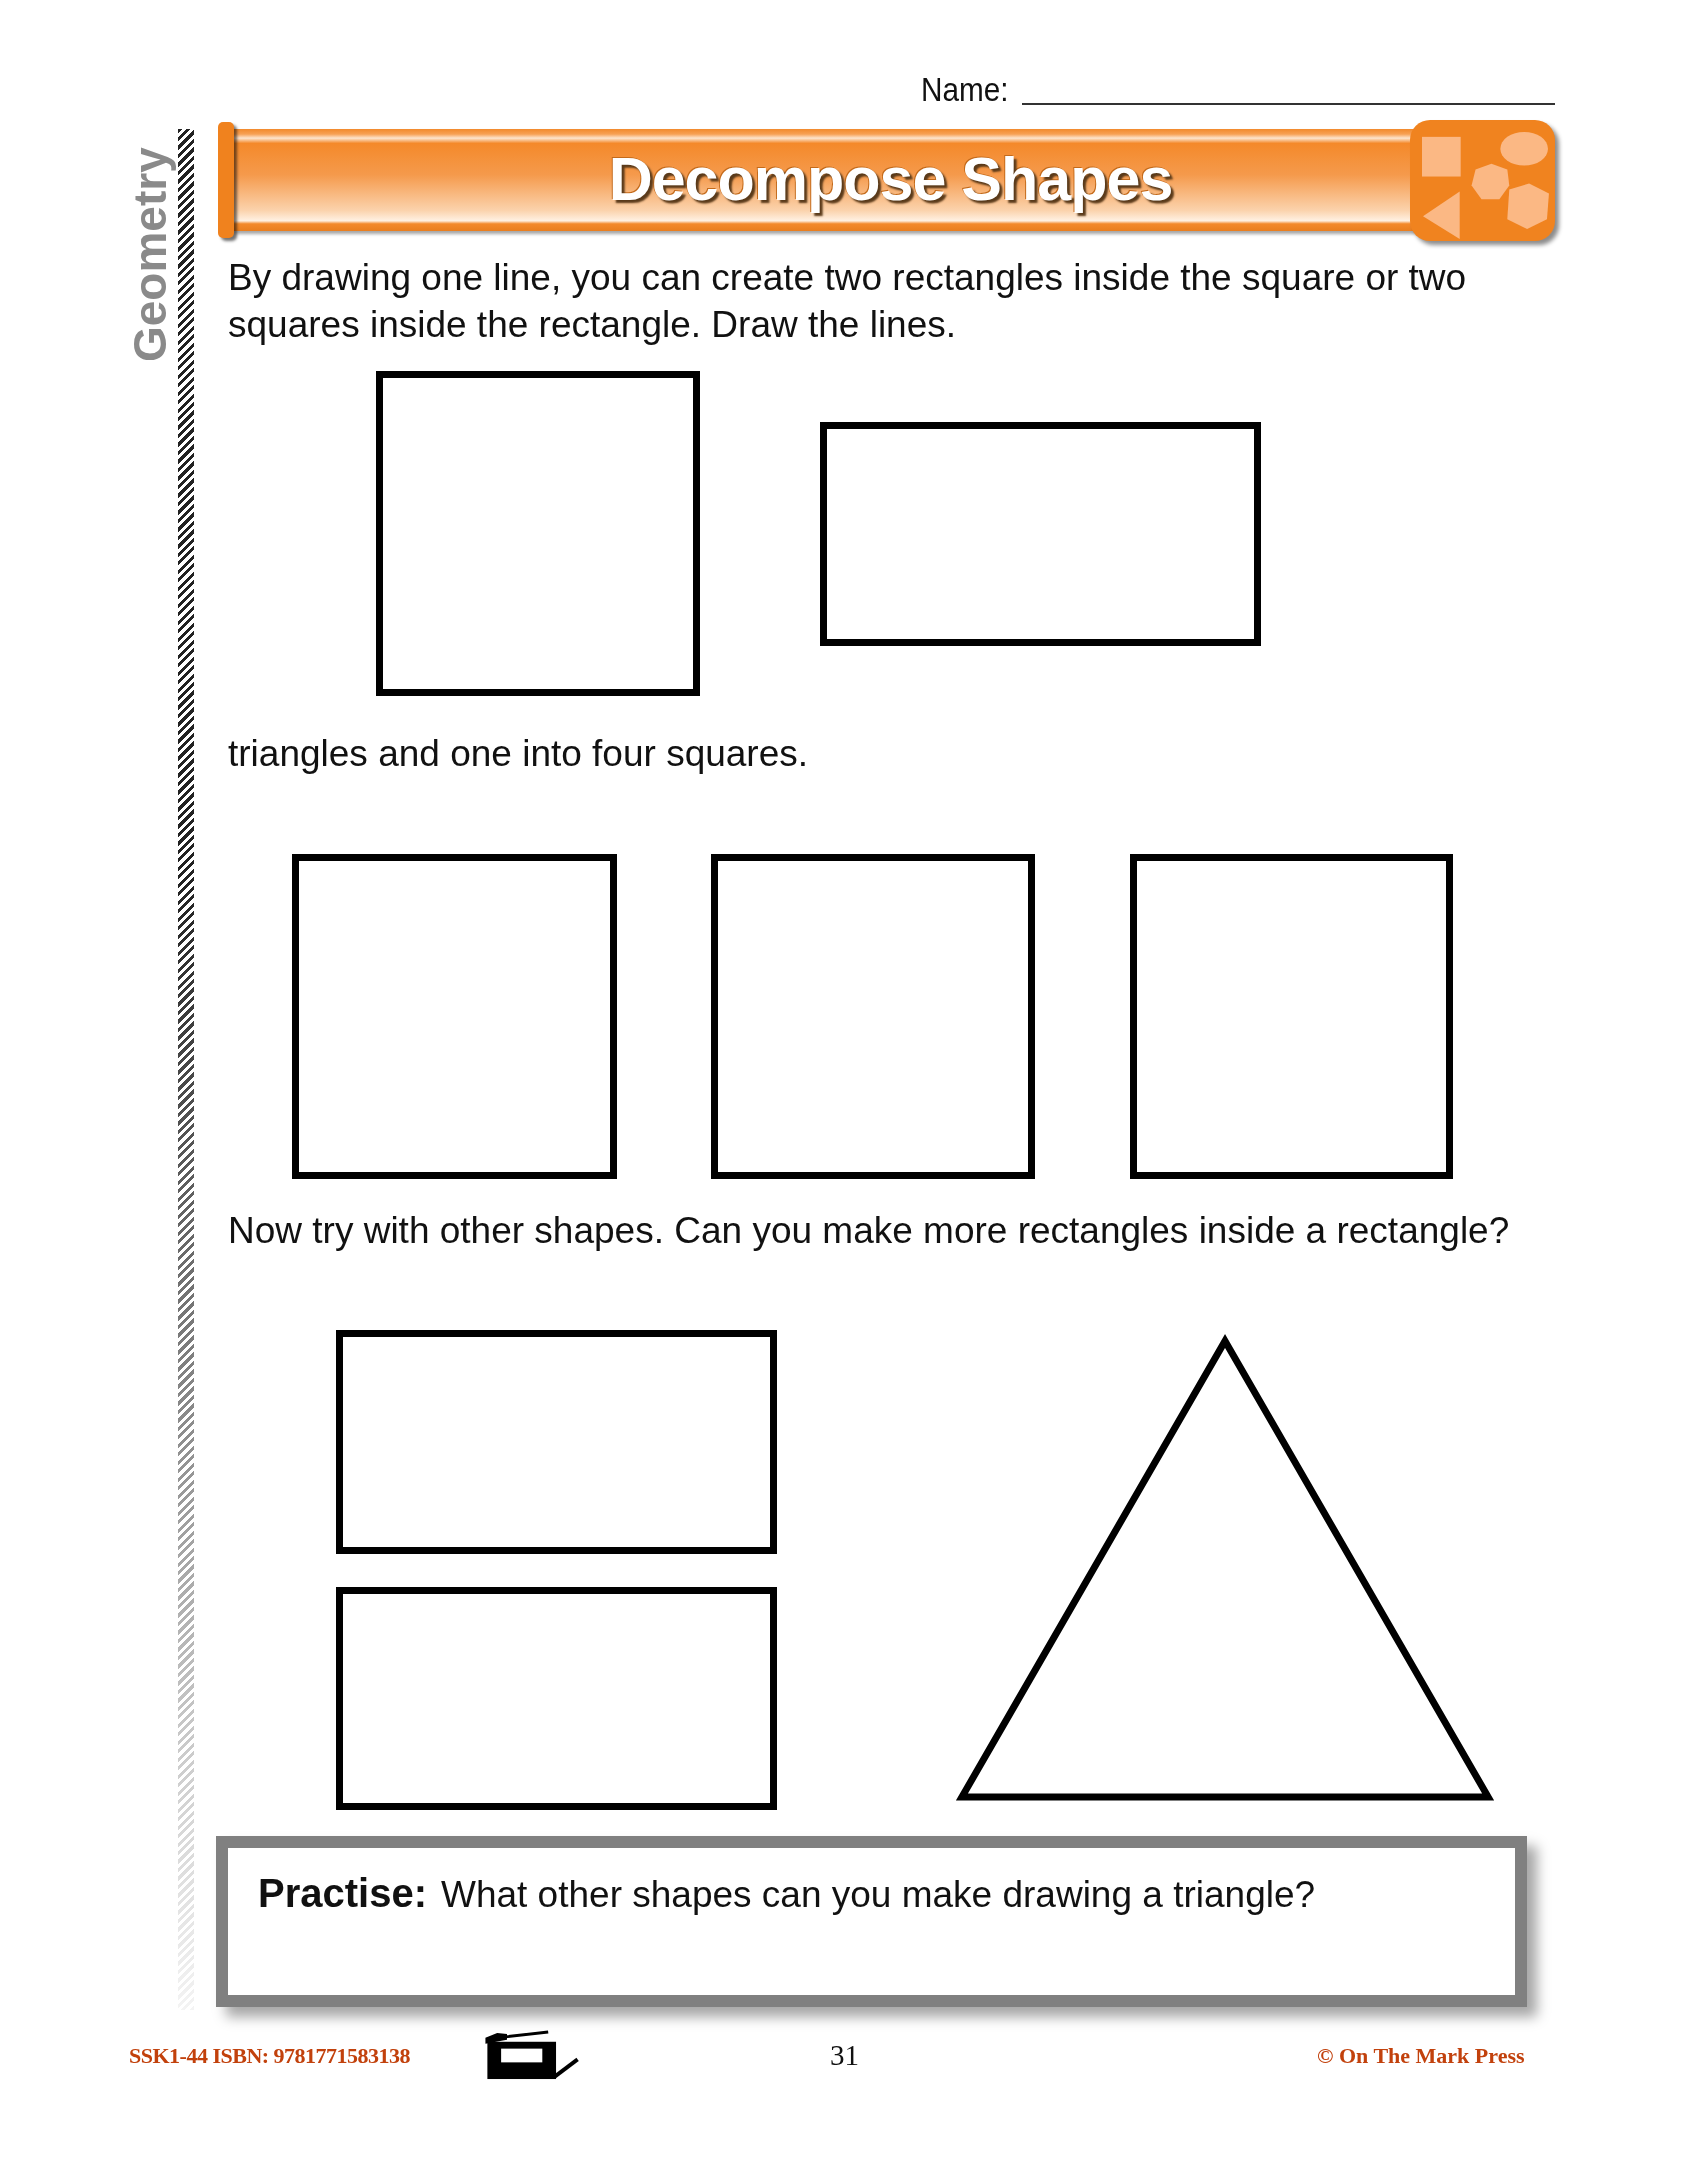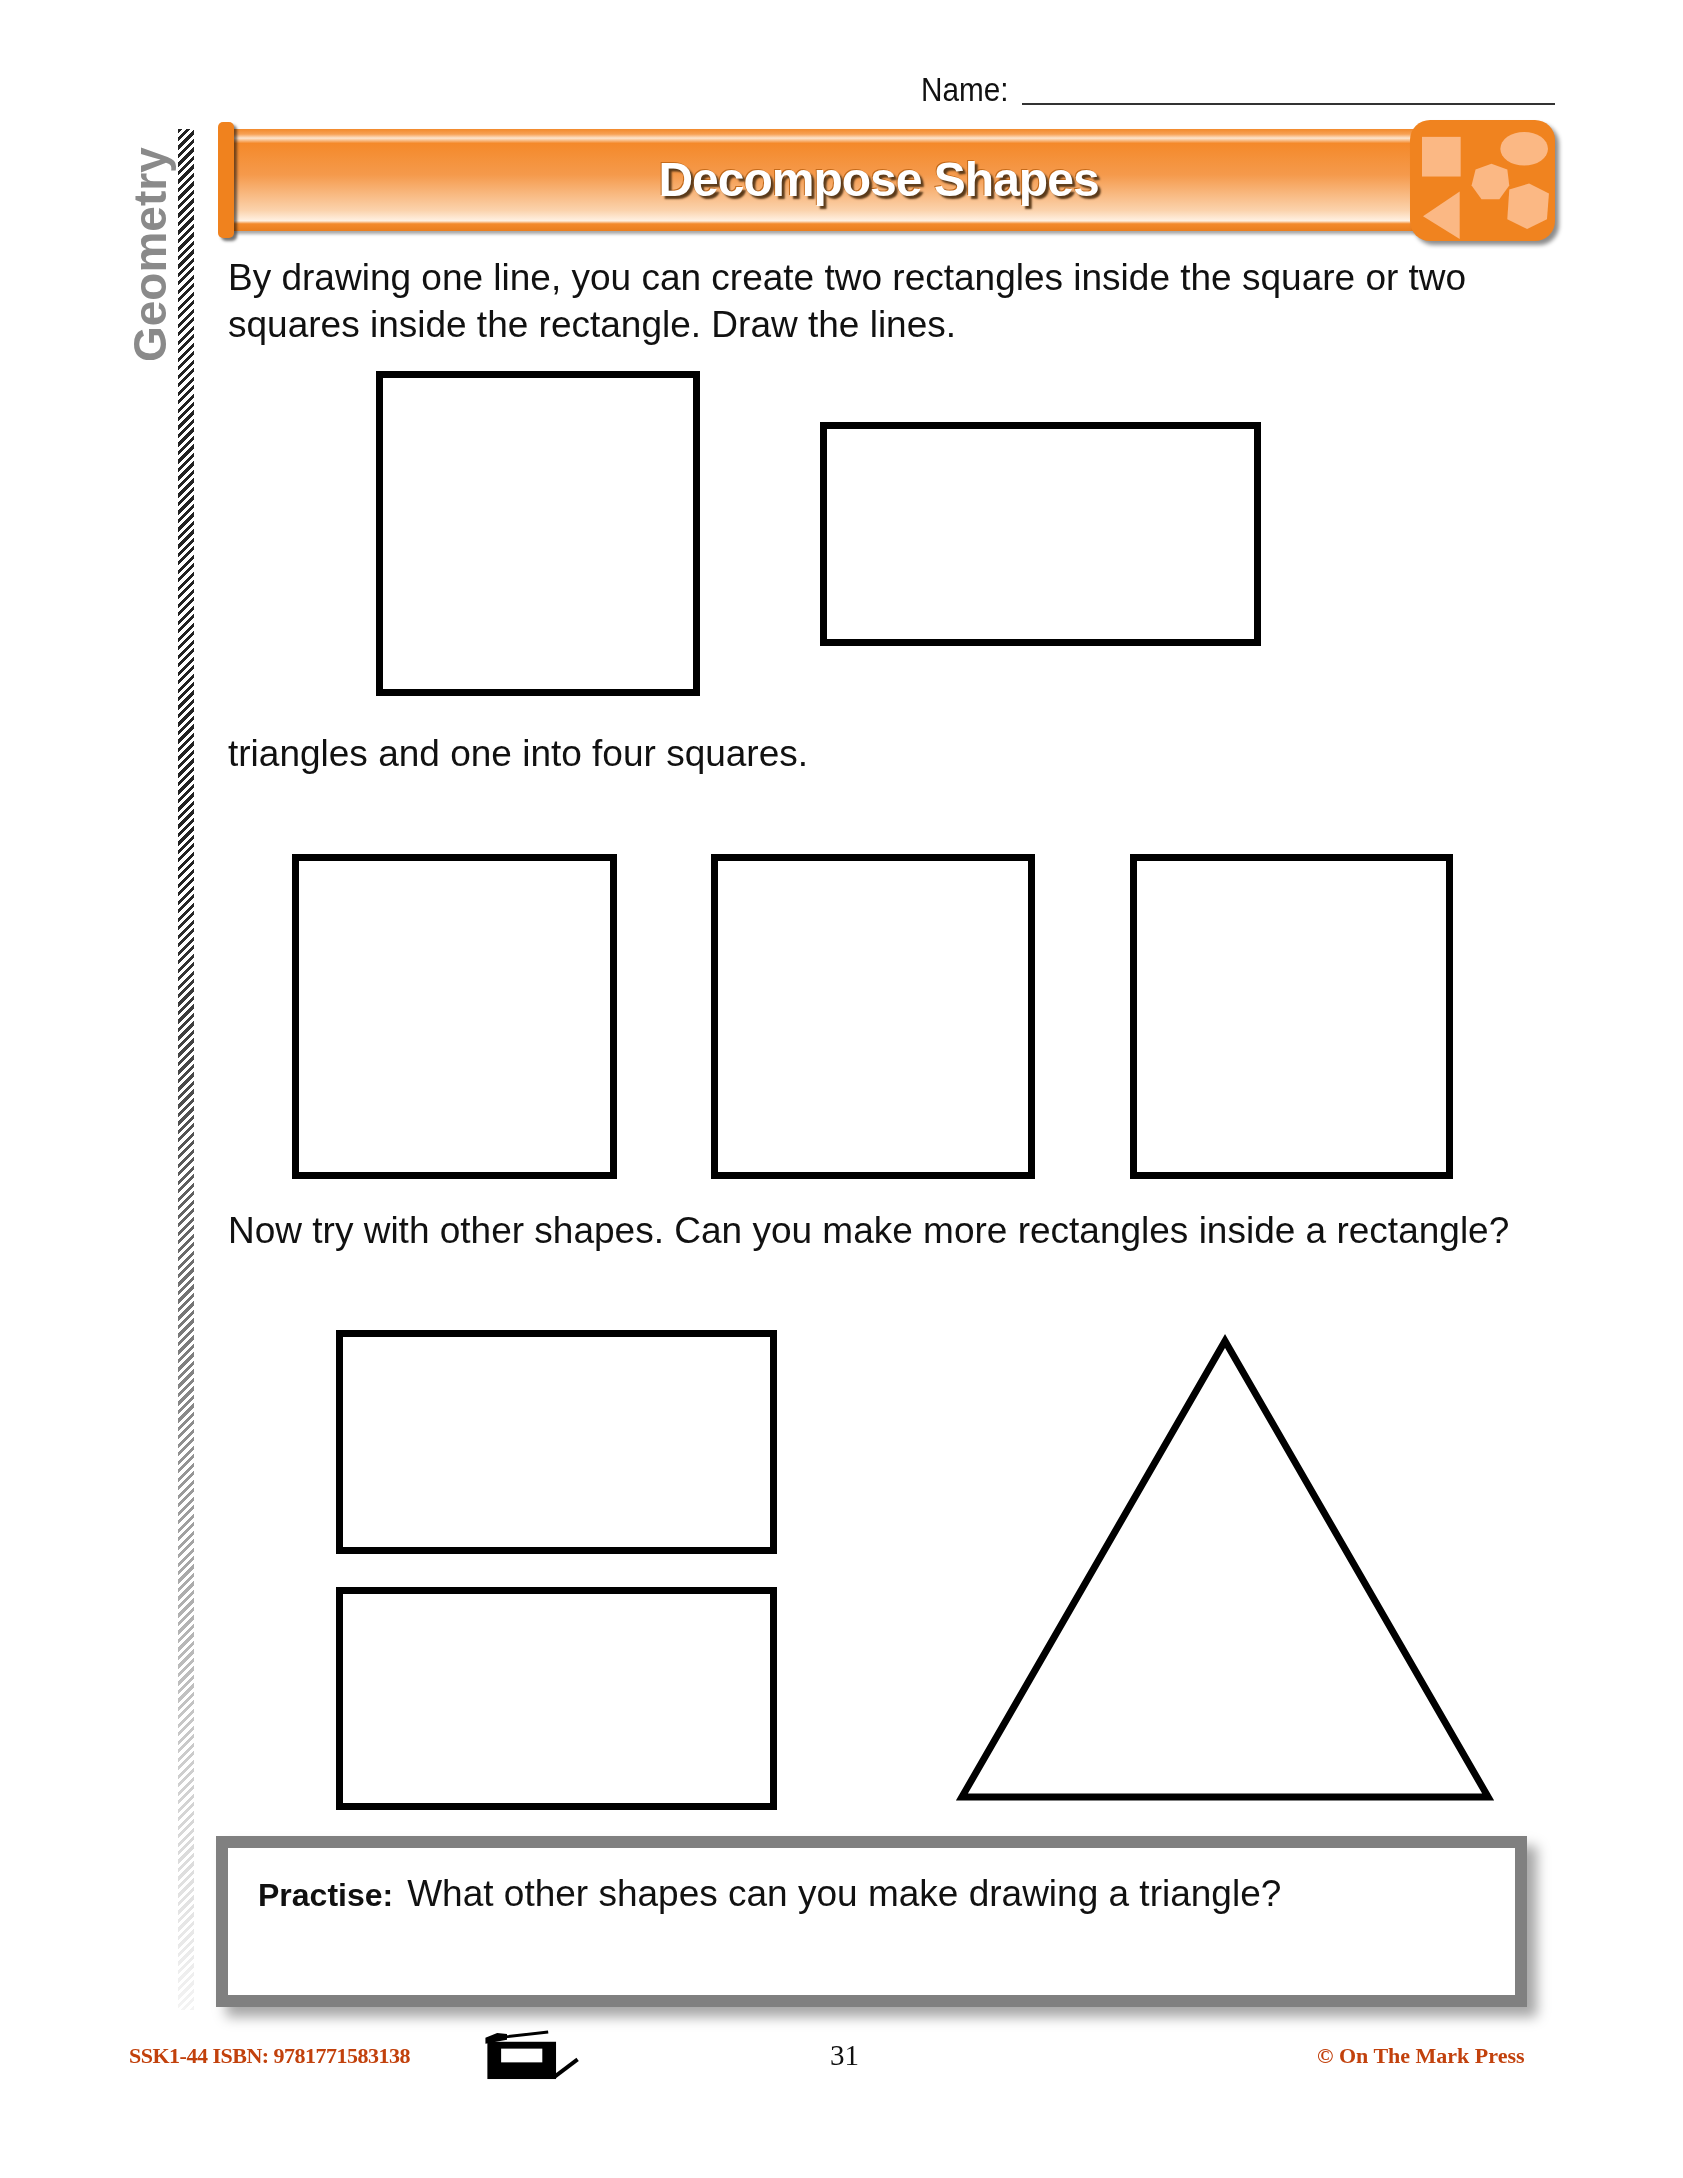--- a/index.html
+++ b/index.html
@@ -30,22 +30,22 @@
     .band-cap {
       left: 218px; top: 122px; width: 16px; height: 116px; border-radius: 5px;
       background: #f0821e; box-shadow: 3px 3px 3px rgba(0,0,0,0.55);
     }
     .band {
       left: 234px; top: 129px; width: 1188px; height: 102px;
       background: linear-gradient(to bottom, #f28a2c 0%, #f7a155 5%, #fde5cf 9%, #f4892a 14%, #f59a4c 45%, #fbd3ad 80%, #fff1e3 90%, #f38a2c 93%, #e97e1f 100%);
       box-shadow: 0 3px 3px rgba(0,0,0,0.35);
     }
     .band-title {
-      left: 230px; top: 132px; width: 1297px; height: 95px; line-height: 95px; text-align: center;
-      font-size: 48px; font-weight: bold; color: #ffffff; letter-spacing: -1px;
+      left: 242px; top: 132px; width: 1297px; height: 95px; line-height: 95px; text-align: center;
+      font-size: 61px; font-weight: bold; color: #ffffff; letter-spacing: -1px;
       text-shadow: 3px 3px 2px #5a3a1a, -1px -1px 0 #c46a1a;
     }
     .badge {
       left: 1410px; top: 120px; width: 145px; height: 121px; border-radius: 20px;
       background: #f0831f; box-shadow: 4px 4px 4px rgba(0,0,0,0.45);
     }
     .badge svg { position: absolute; left: 0; top: 0; }
 
     
     .para { left: 228px; width: 1346px; font-size: 37px; line-height: 47px; color: #111; }
@@ -57,21 +57,21 @@
     .shape { border: 7px solid #000; box-sizing: border-box; background: #fff; }
     .tri-svg { left: 950px; top: 1332px; }
 
     
     .practise {
       left: 216px; top: 1836px; width: 1311px; height: 171px; box-sizing: border-box;
       border: 12px solid #808080; background: #fff;
       box-shadow: 10px 10px 12px rgba(0,0,0,0.35);
     }
     .practise-text { position: absolute; left: 30px; top: 22px; font-size: 37px; line-height: 47px; color: #111; }
-    .practise-label { font-weight: bold; font-size: 32px; margin-right: 14px; text-align: center; }
+    .practise-label { font-weight: bold; font-size: 40px; margin-right: 14px; text-align: center; }
 
     
     .footer { top: 2043px; font-family: "Liberation Serif", serif; font-weight: bold; font-size: 22px; color: #c2410c; }
     .footer-left { left: 129px; letter-spacing: -0.5px; }
     .footer-page { left: 830px; top: 2039px; font-family: "Liberation Serif", serif; font-size: 29px; color: #111; }
     .footer-right { left: 1317px; }
     .copier { left: 485px; top: 2030px; }
   </style>
 </head>
 <body>

